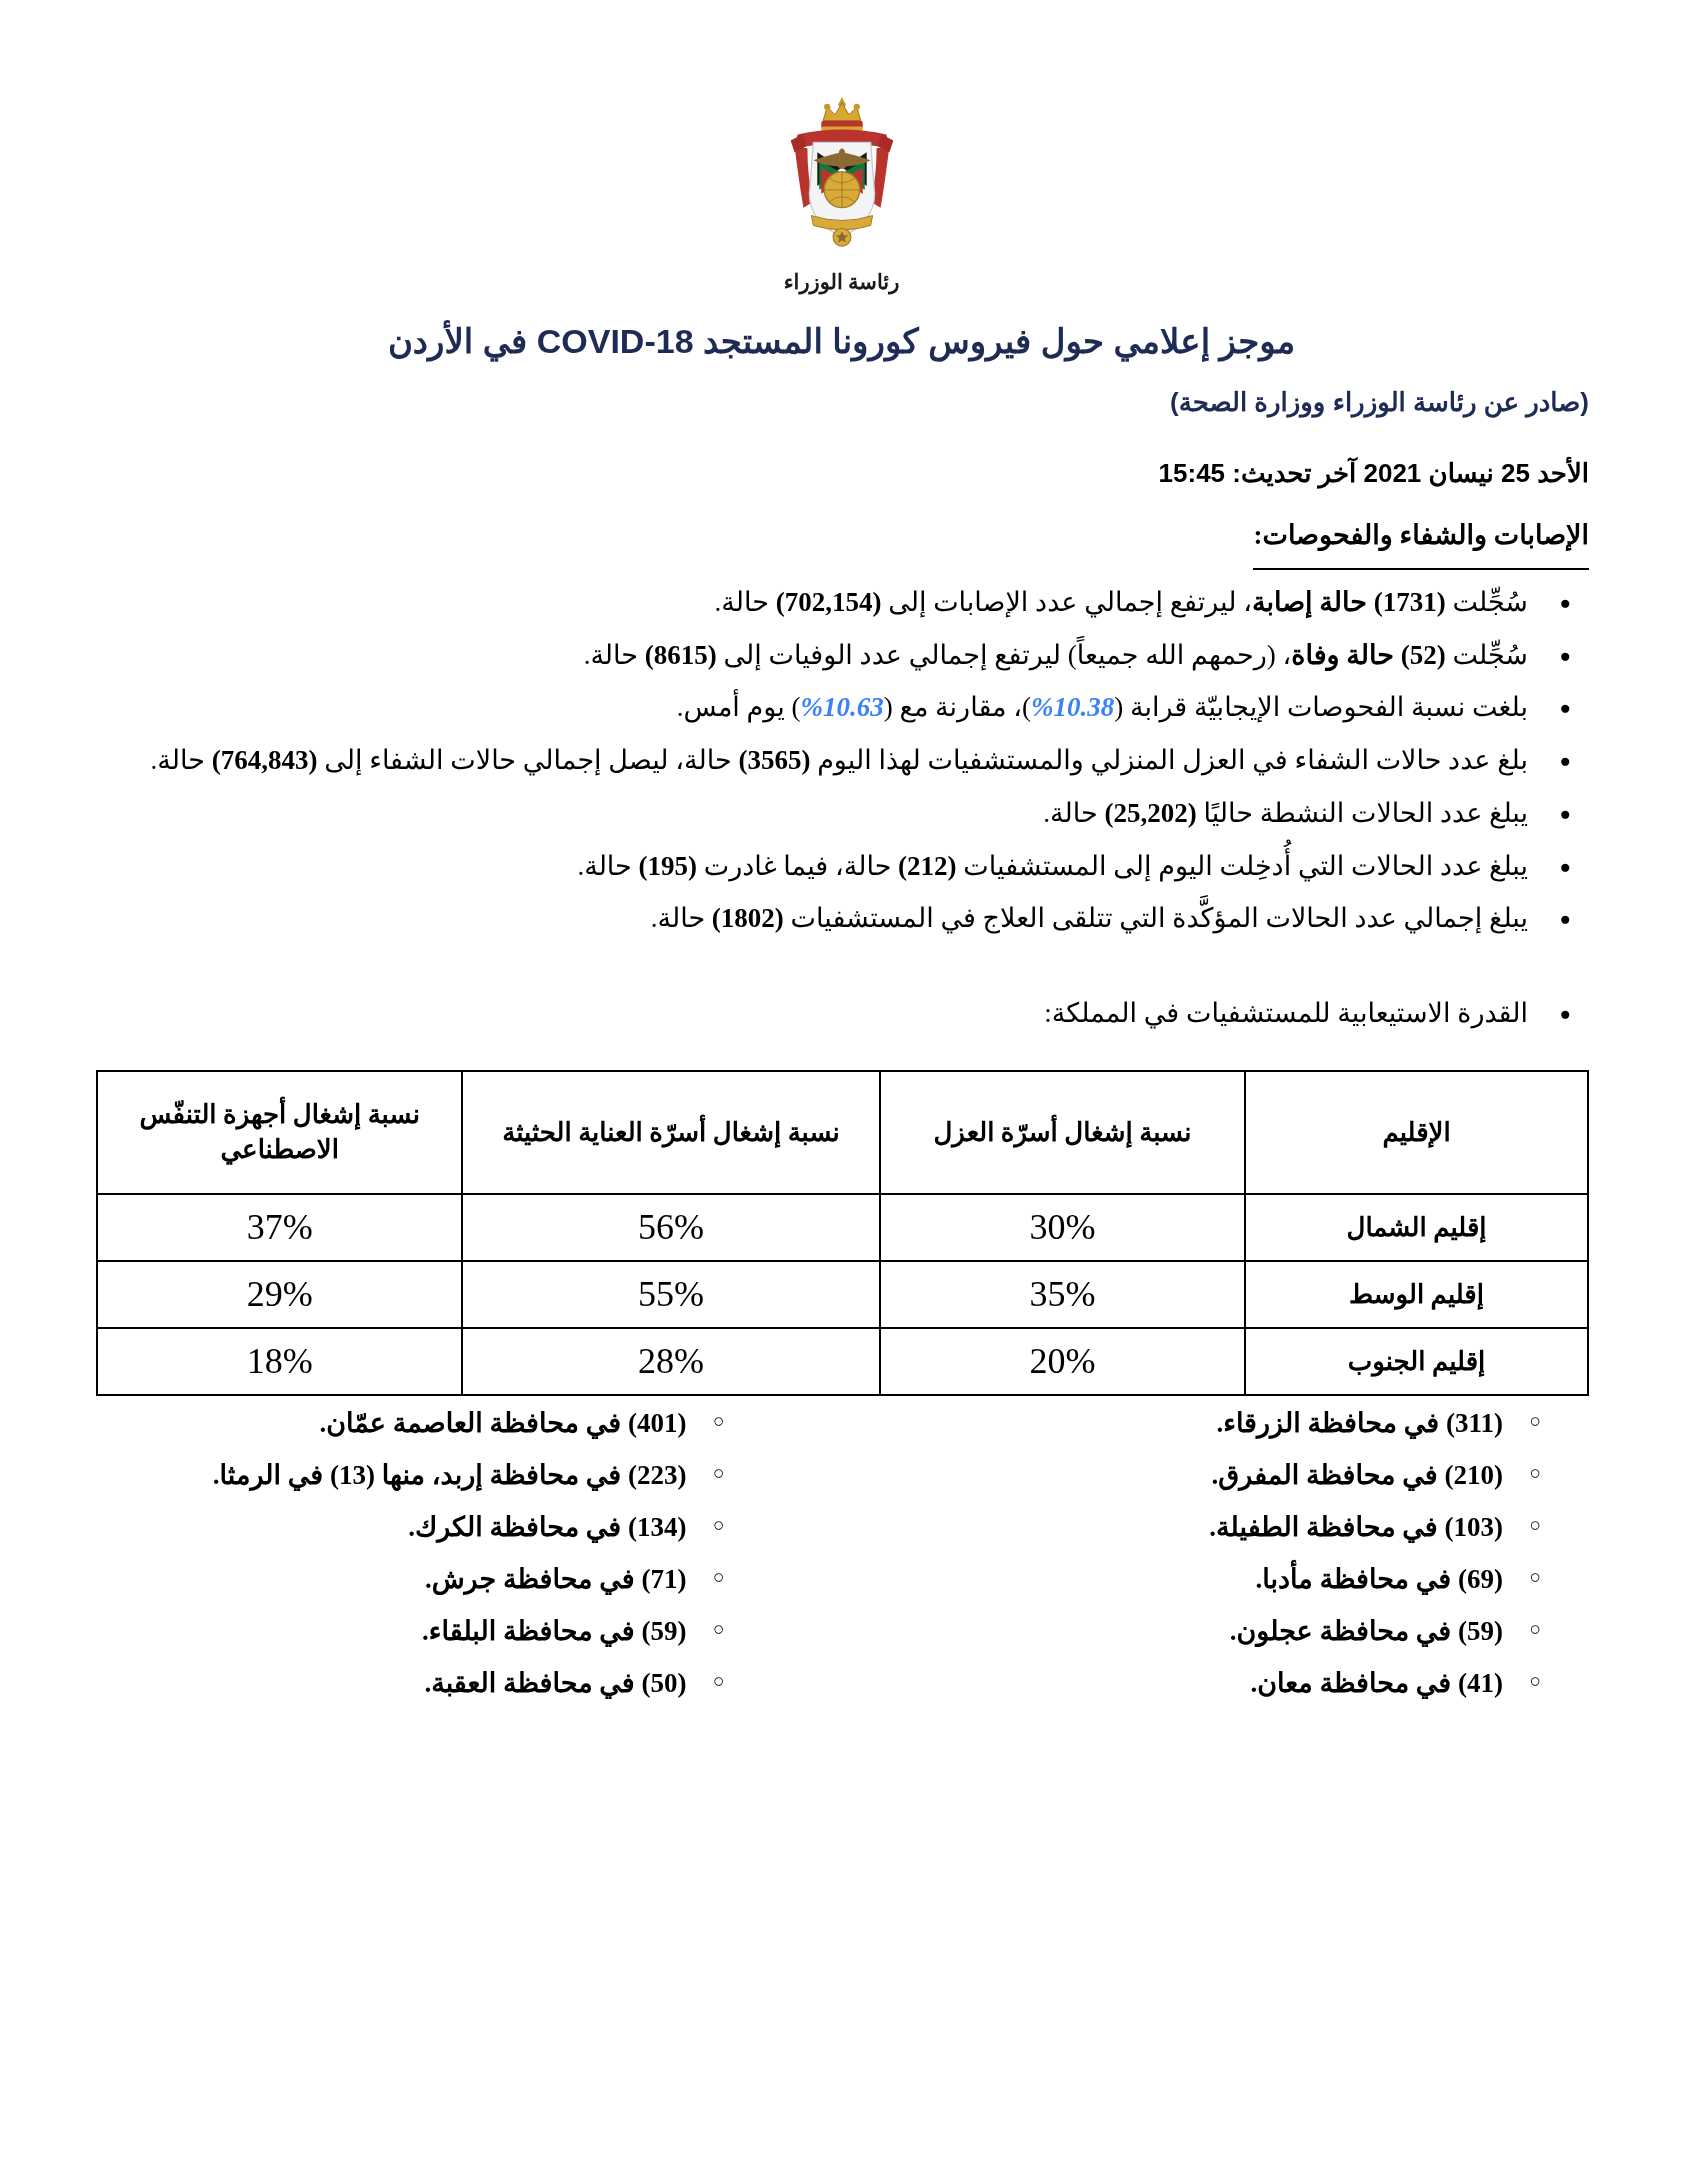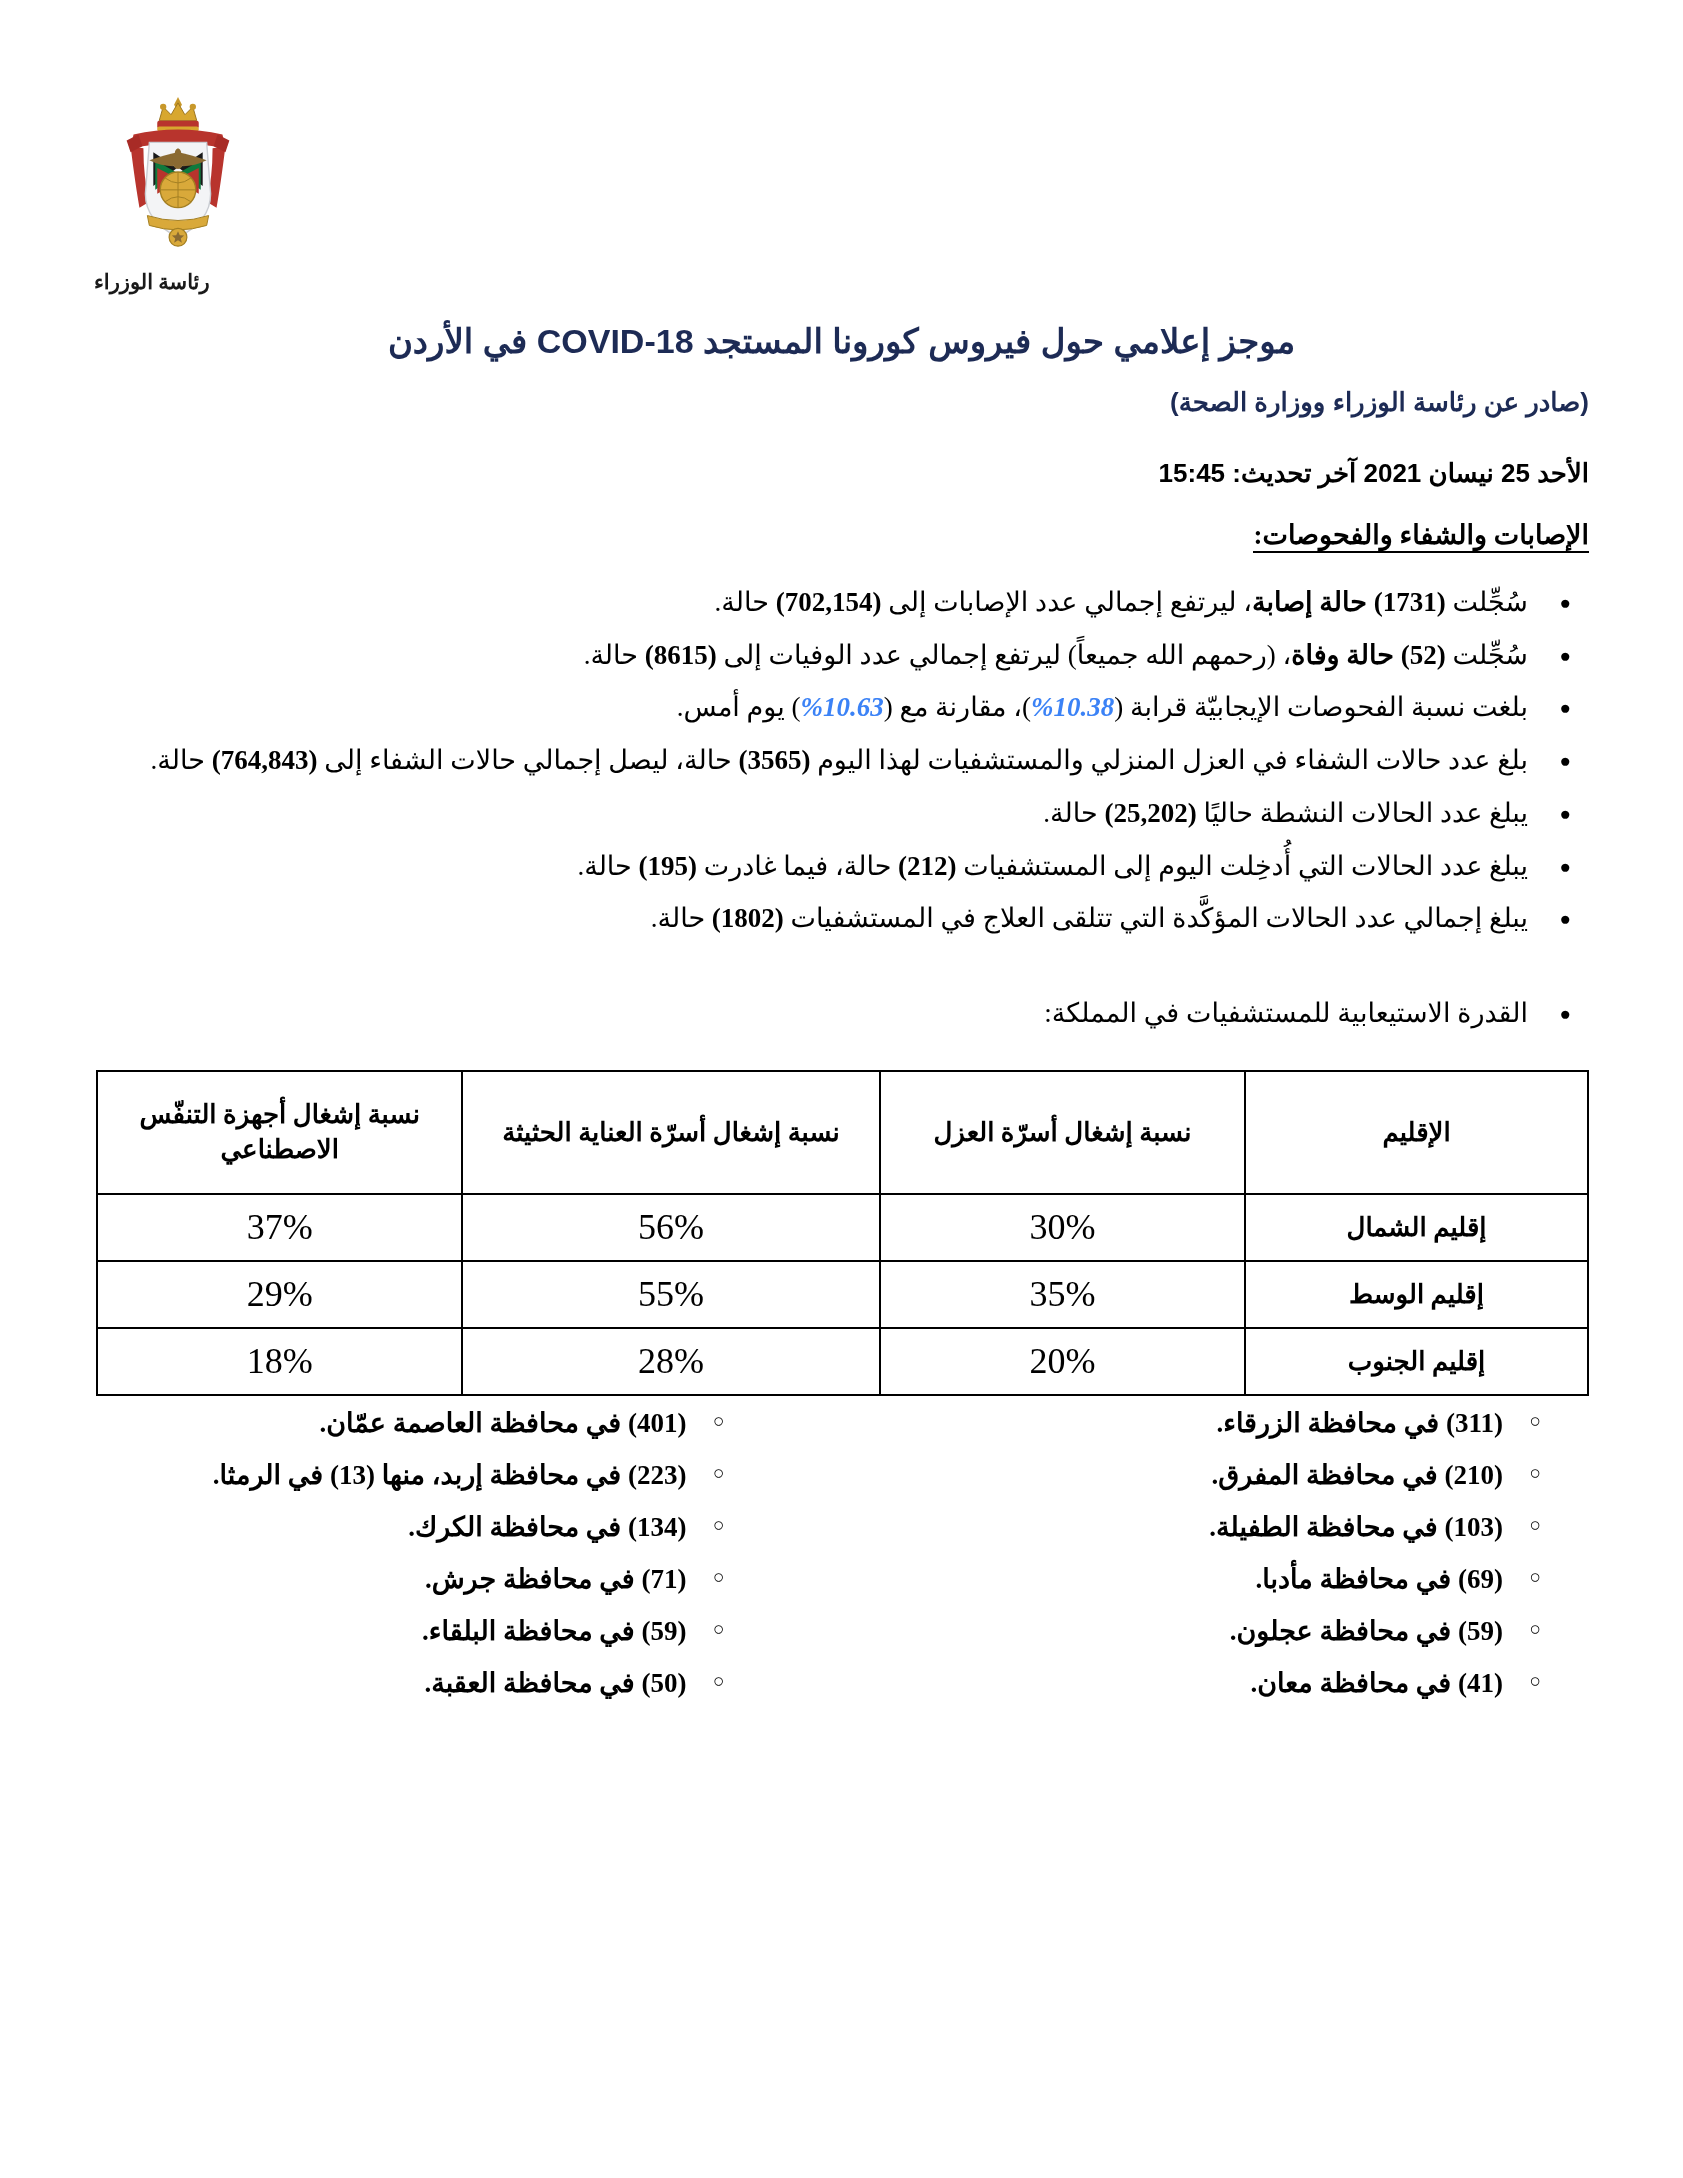--- a/index.html
+++ b/index.html
@@ -18,21 +18,21 @@
   .page {
     width: 1683px;
     height: 2178px;
     box-sizing: border-box;
     padding: 0 94px;
     position: relative;
   }
 
   
   .emblem-wrap {
-    text-align: left;
+    text-align: center;
     padding-top: 91px;
   }
   .emblem {
     display: inline-block;
     width: 168px;
     height: 173px;
     position: relative;
   }
   .emblem svg { display: block; }
   .emblem-caption {
@@ -74,21 +74,21 @@
   .section-head {
     text-align: right;
     font-family: "Liberation Serif", serif;
     font-weight: 700;
     font-size: 27px;
     margin-top: 30px;
     padding-left: 317px;
   }
   .section-head span {
     border-bottom: 2px solid #000;
-    padding-bottom: 1px;
+    padding-bottom: 18px;
   }
 
   
   ul.stats {
     list-style: none;
     margin: 30px 0 0 0;
     padding: 0 0 0 0;
     width: 100%;
   }
   ul.stats > li {

